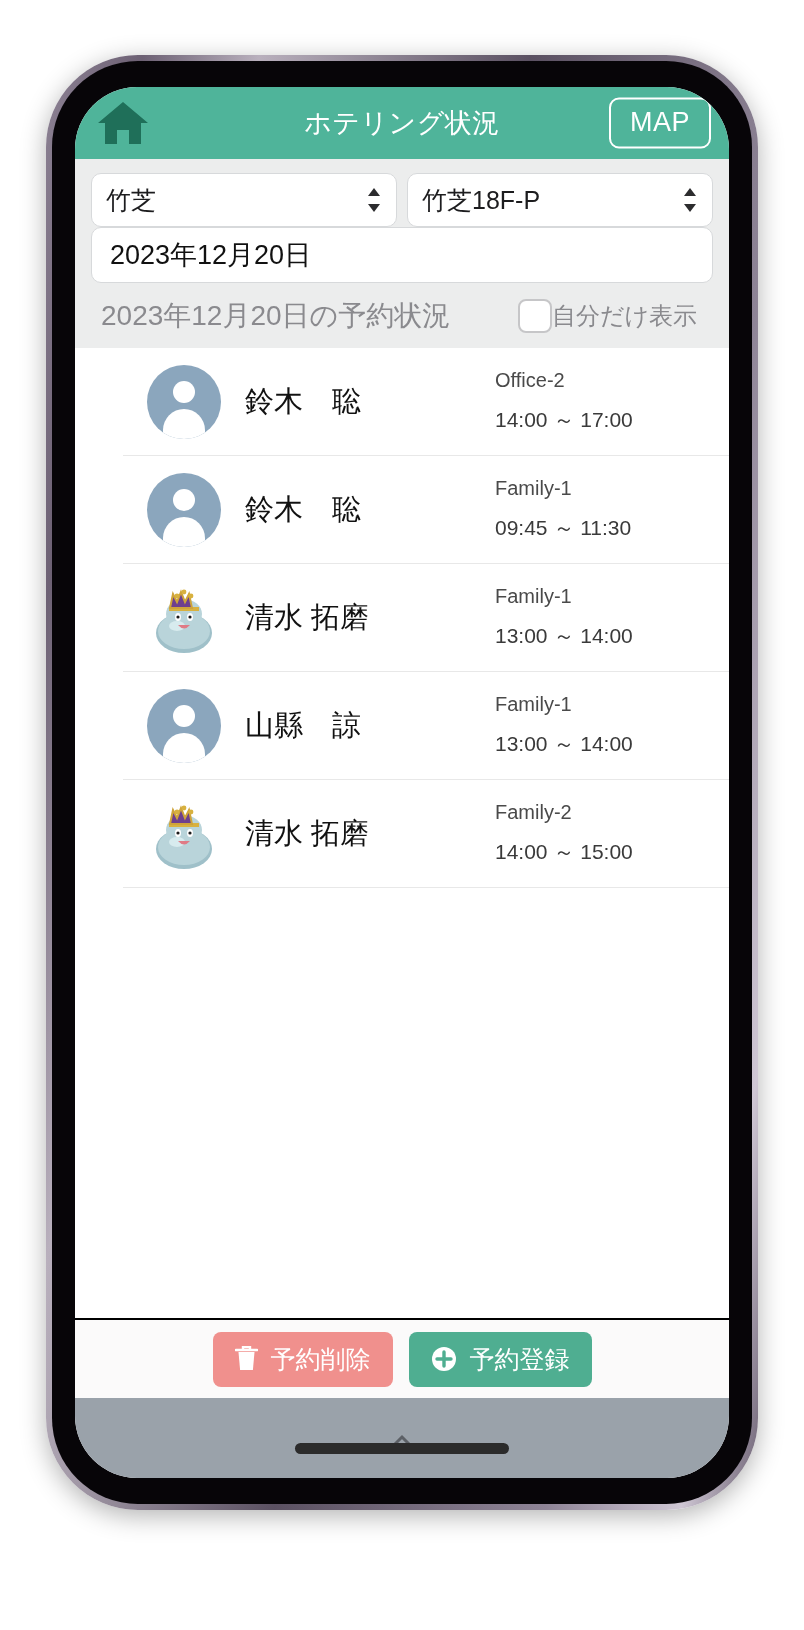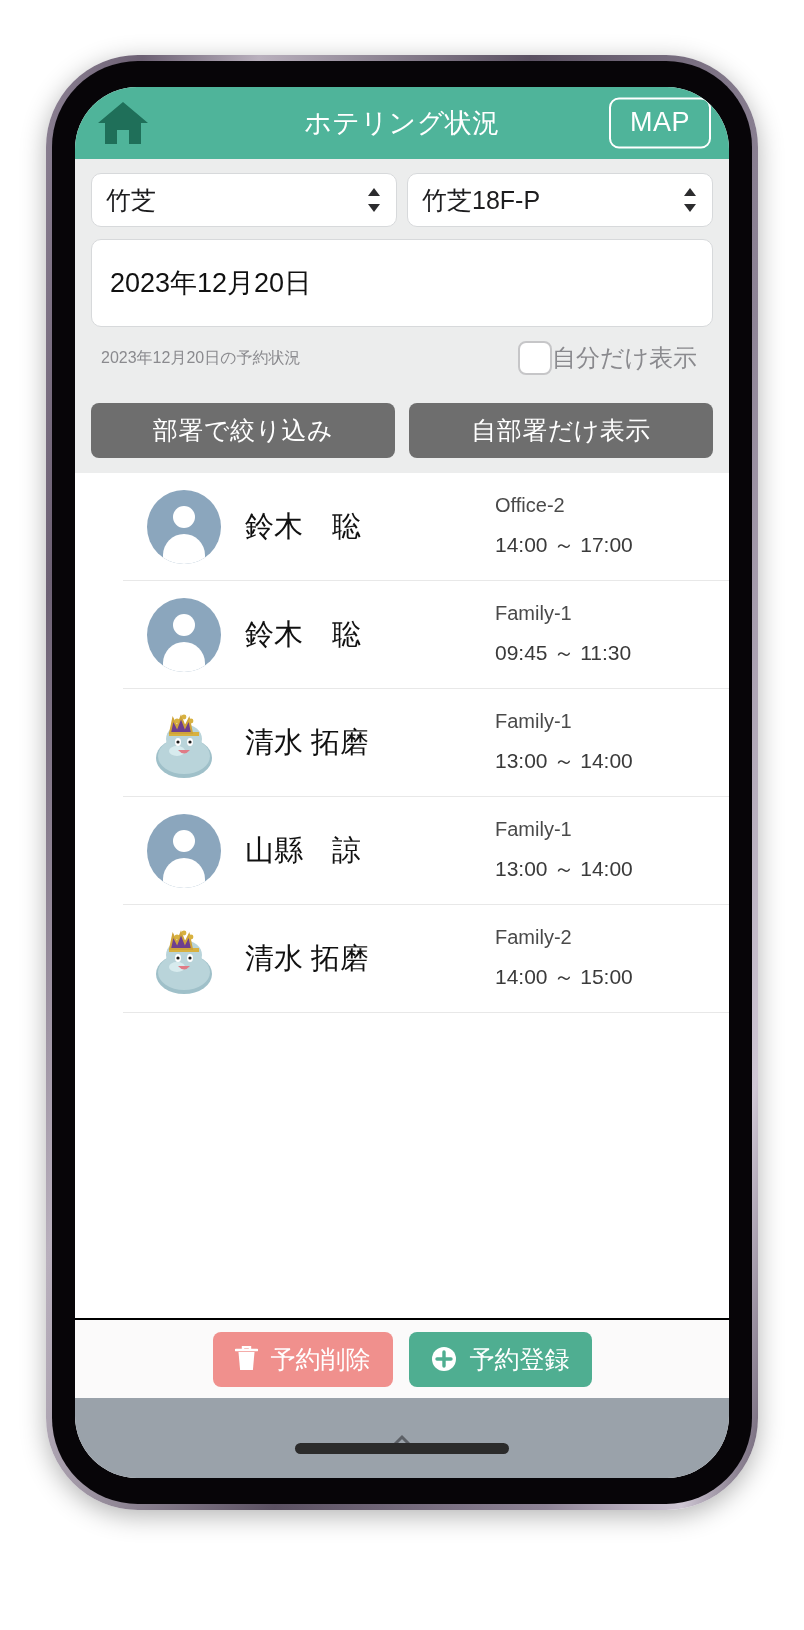--- a/index.html
+++ b/index.html
@@ -115,29 +115,29 @@
   .select-row{display:flex;gap:10px;}
   .select-box{
     flex:1;background:#fff;border:1px solid #d7d9db;border-radius:10px;
     height:52px;display:flex;align-items:center;
     padding:0 14px;position:relative;
   }
   .select-box span.val{font-size:25px;color:#1c1c1e;}
   .chev{position:absolute;right:14px;top:50%;transform:translateY(-50%);
         font-size:22px;color:#3a3a3c;line-height:1;}
   #date-box{
-    margin-top:12px;background:#fff;border:1px solid #d7d9db;border-radius:10px;
-    height:54px;display:flex;align-items:center;padding:16px 18px;
+    background:#fff;border:1px solid #d7d9db;border-radius:10px;
+    height:54px;display:flex;align-items:center;padding:0 18px;
   }
   #date-box span{font-size:27px;color:#111;}
   #status-row{
     display:flex;align-items:center;justify-content:space-between;
     padding:14px 4px 12px 10px;
   }
-  #reserve-status-label{font-size:16px;color:#8a8a8e;}
+  #reserve-status-label{font-size:28px;color:#8a8a8e;}
   #own-only-wrap{display:flex;align-items:center;padding-right:12px;}
   #own-only-checkbox{
     width:30px;height:30px;border:2px solid #c6c6c8;border-radius:8px;background:#fff;
   }
   #own-only-label{font-size:24px;color:#8a8a8e;}
 
   
   #search-row{
     display:flex;background:#fff;border:1px solid #dcdcdc;
     border-radius:8px;overflow:hidden;height:60px;
@@ -273,24 +273,20 @@
 
     <div id="status-row">
       <div id="reserve-status-label">2023年12月20日の予約状況</div>
       <div id="own-only-wrap">
         <div id="own-only-checkbox"></div>
         <div id="own-only-label">自分だけ表示</div>
       </div>
     </div>
 
 
-    <div id="filter-buttons">
-      <div class="filter-btn">部署で絞り込み</div>
-      <div class="filter-btn">自部署だけ表示</div>
-    </div>
   </div>
 
   <div id="reservation-list">
 
     <div class="list-item">
       <div class="avatar">
             <div class="avatar-person"></div>
           </div>
       <div class="item-name">鈴木　聡</div>
       <div class="item-meta">

